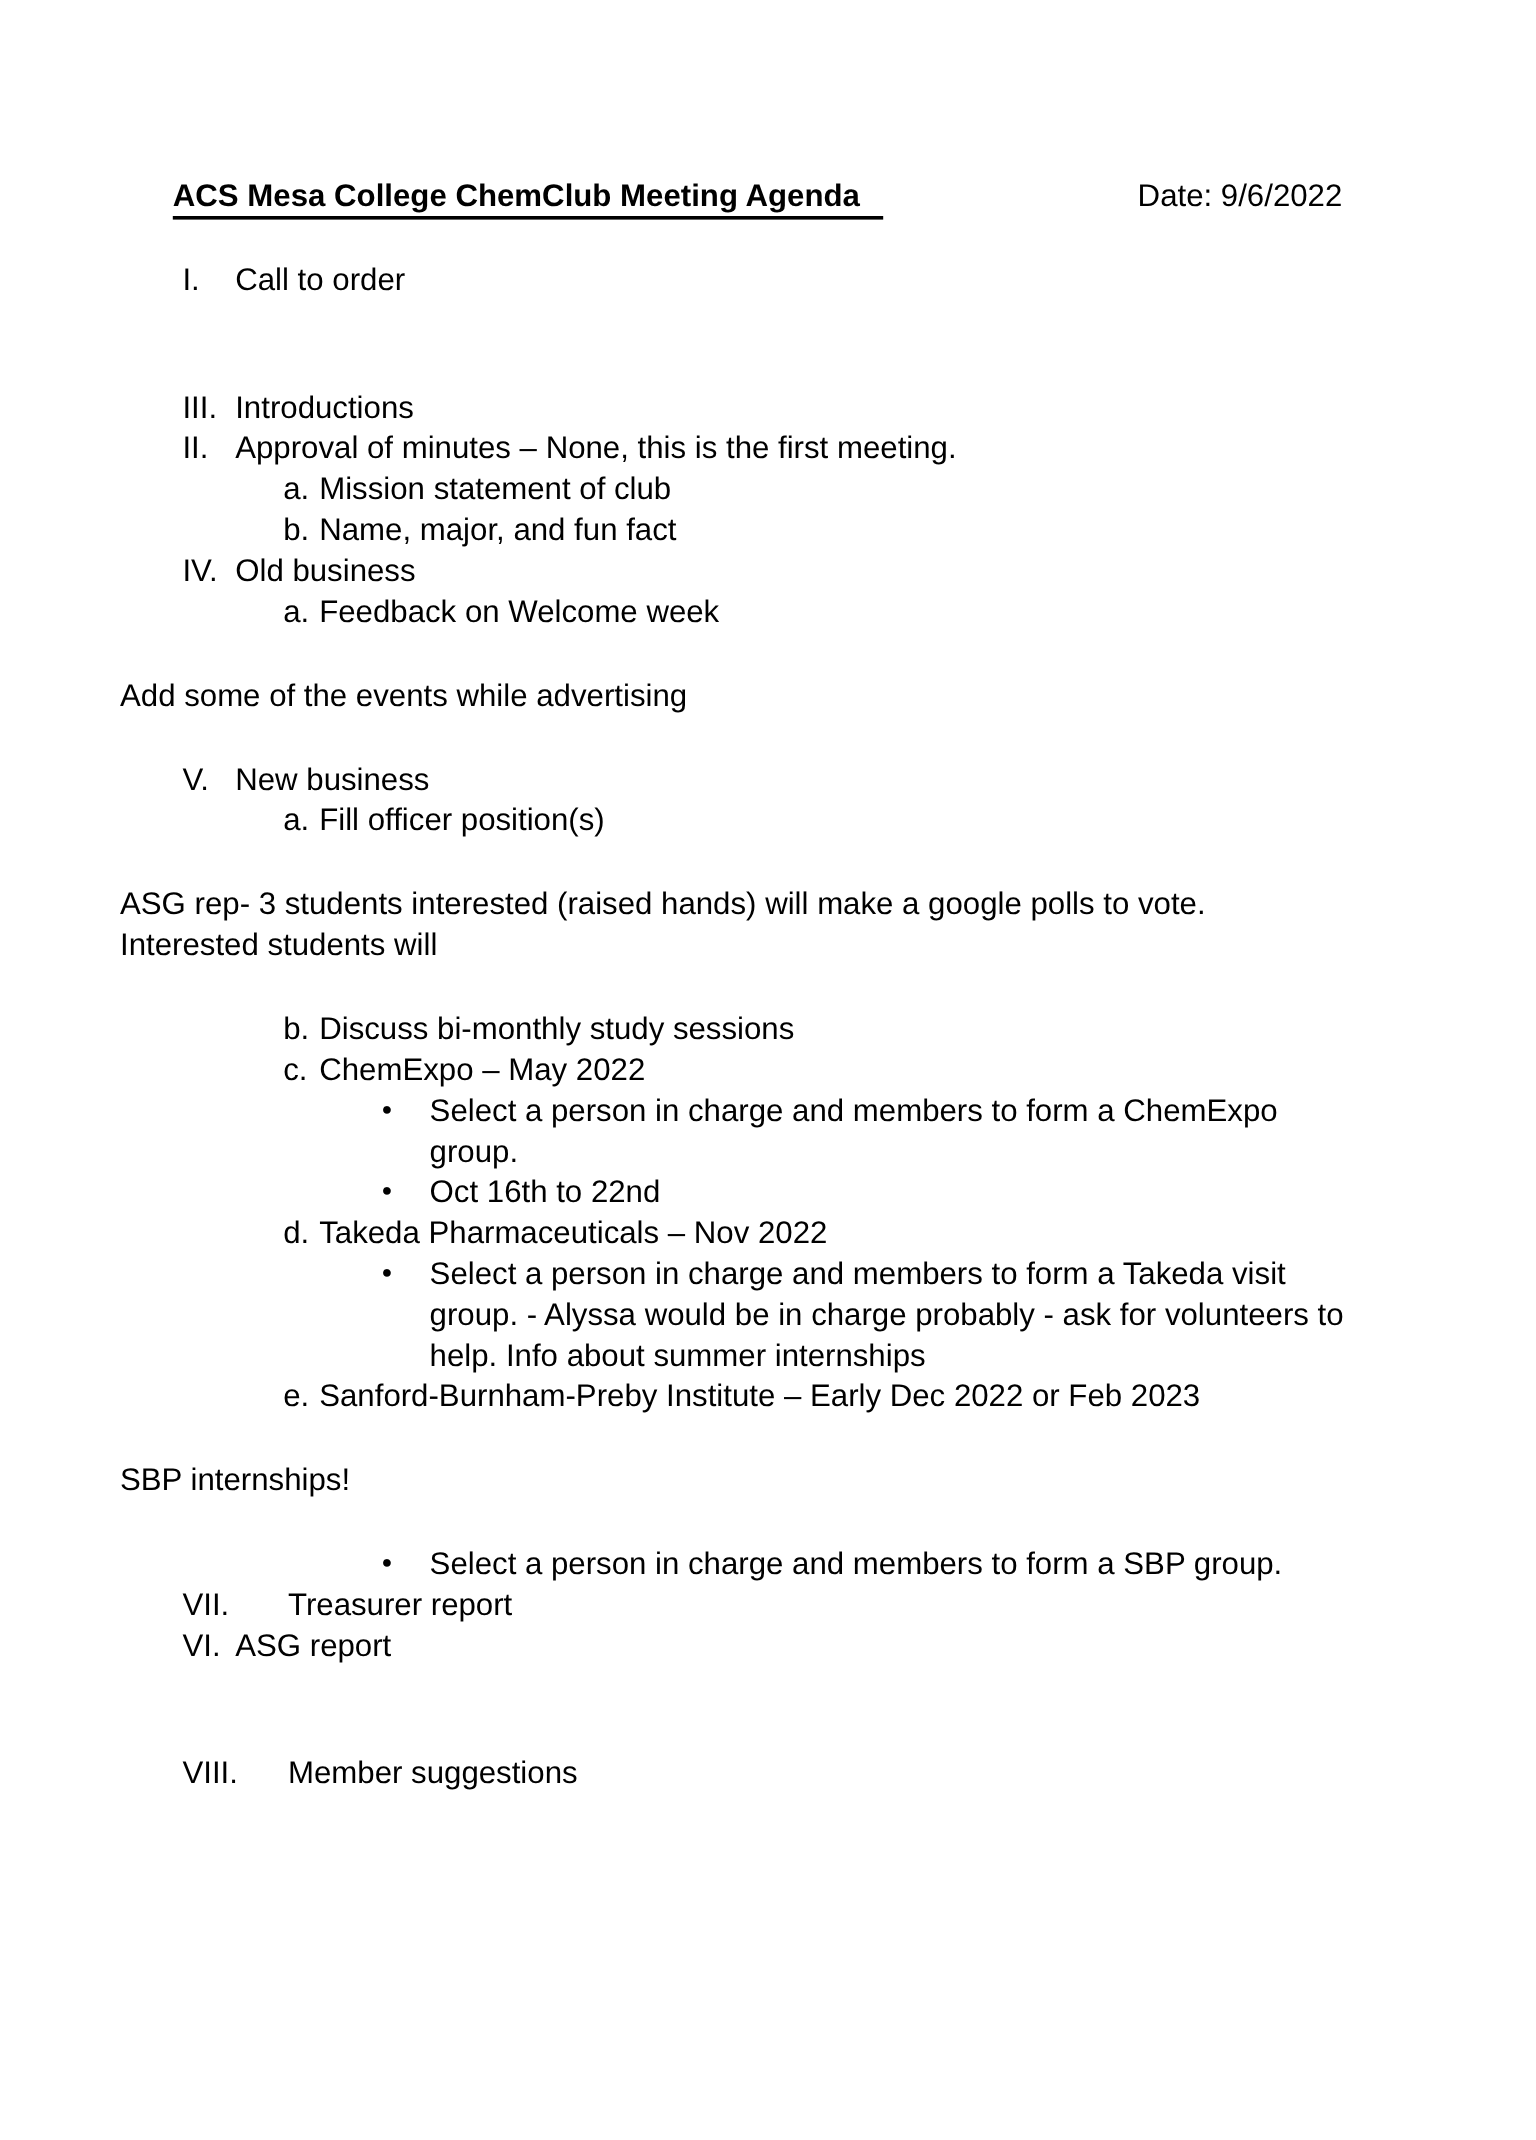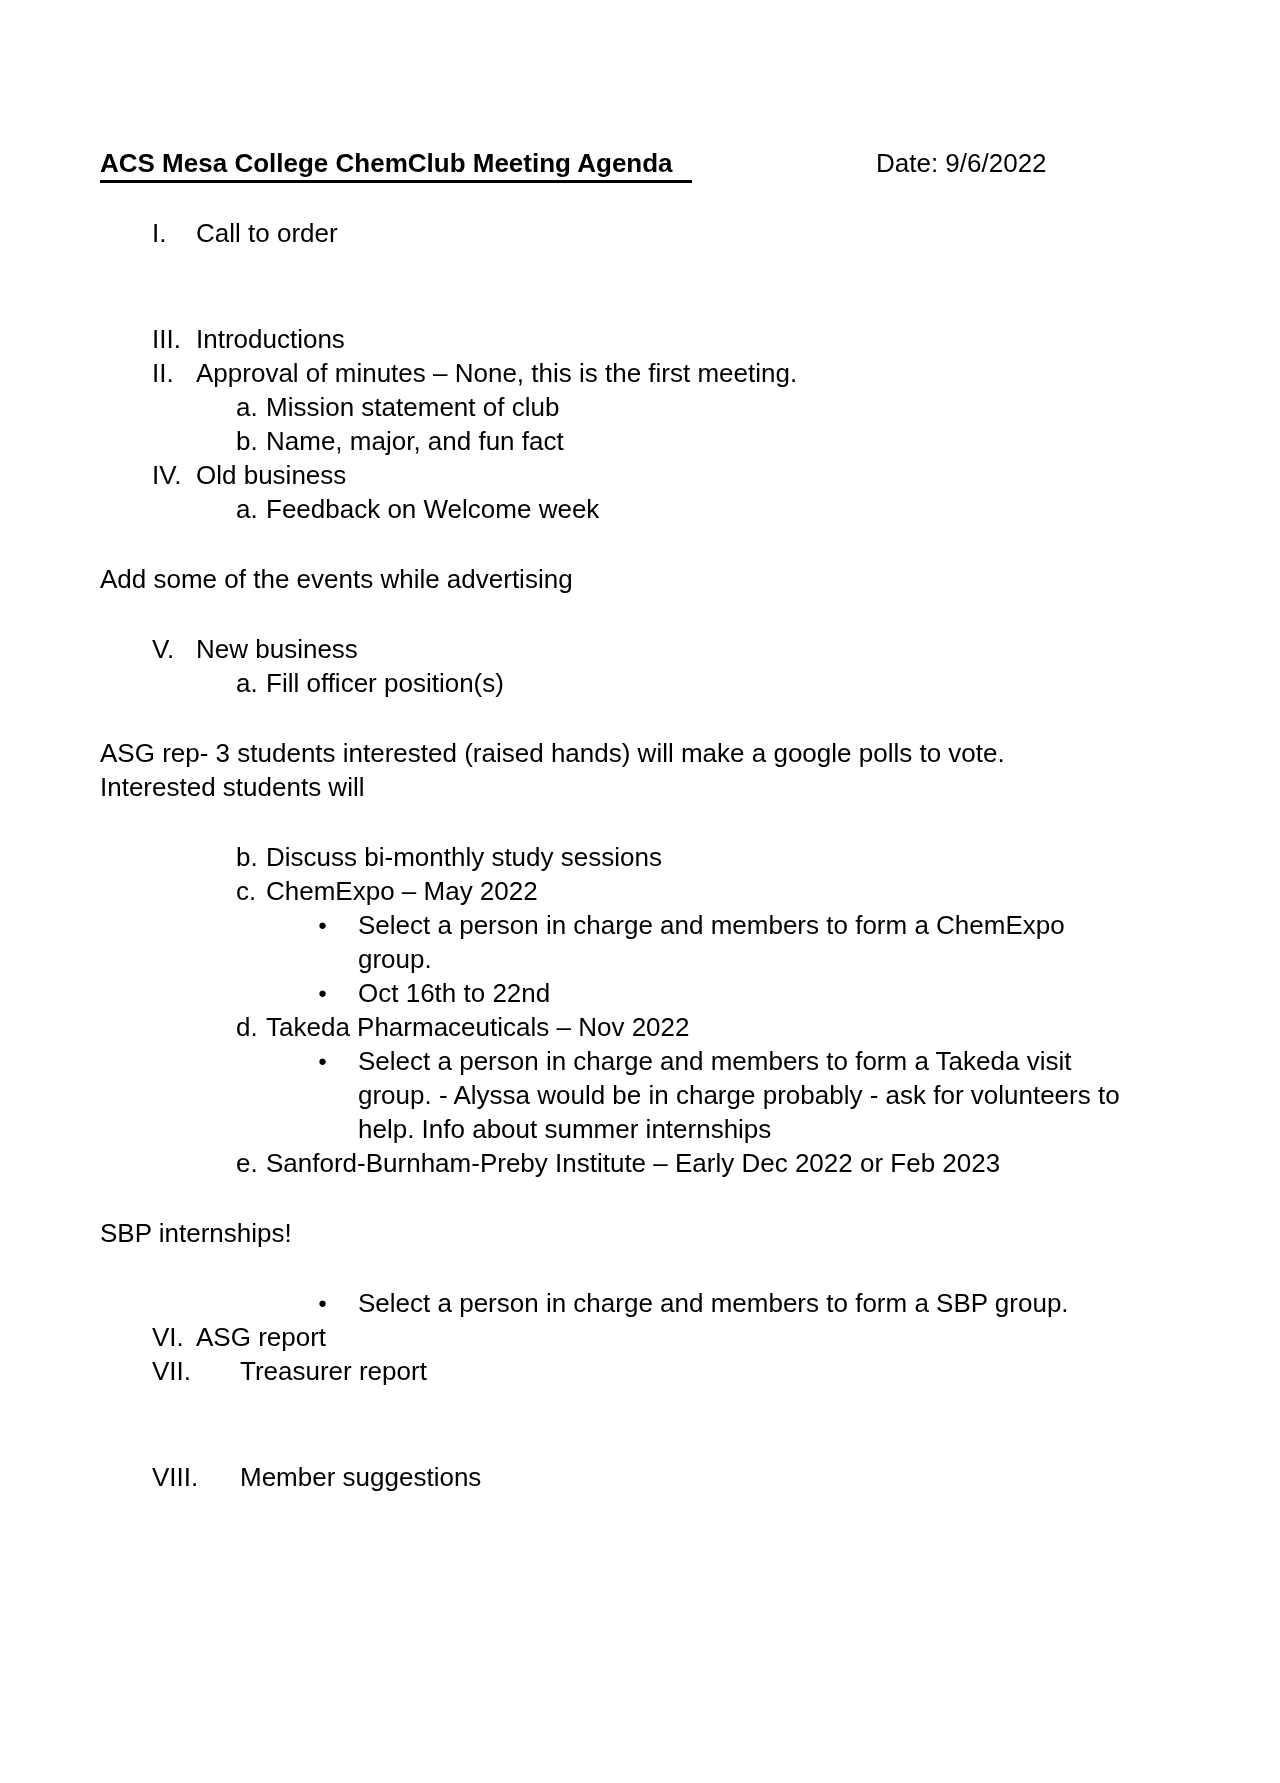--- a/index.html
+++ b/index.html
@@ -8,29 +8,29 @@
     width:1280px; height:1783px;
     background:#ffffff;
     color:#000000;
     font-family:"Liberation Sans", sans-serif;
     font-size:26px;
     line-height:34px;
     overflow:hidden;
     box-sizing:border-box;
     padding-top:146px;
   }
-  .header { position:relative; height:34px; }
+  .header { position:relative; height:34px;margin-left:44px; }
   .doc-title {
     position:absolute; left:100px; top:0;
     font-weight:bold;
     border-bottom:3px solid #000;
     padding-right:12px;
     white-space:nowrap;
   }
-  .doc-date { position:absolute; left:876px; top:0; white-space:nowrap; }
+  .doc-date { position:absolute; left:904px; top:0; white-space:nowrap; }
   .blank { height:36px; }
   .line { position:relative; }
   .line .text { display:block; white-space:pre-wrap; }
   .p .text      { margin-left:100px; width:1090px; }
   .roman .marker  { position:absolute; left:152px; top:0; }
   .roman .text    { margin-left:196px; width:960px; }
   .roman.wide .text { margin-left:240px; width:920px; }
   .letter .marker { position:absolute; left:236px; top:0; }
   .letter .text   { margin-left:266px; width:900px; }
   .bullet .marker {
@@ -131,27 +131,27 @@
       </div>
       <div class="blank"></div>
       <div class="line p">
         <span class="text">SBP internships!</span>
       </div>
       <div class="blank"></div>
       <div class="line bullet">
         <span class="marker">●</span>
         <span class="text">Select a person in charge and members to form a SBP group.</span>
       </div>
+      <div class="line roman wide">
+        <span class="marker">VII.</span>
+        <span class="text">Treasurer report</span>
+      </div>
       <div class="line roman">
         <span class="marker">VI.</span>
         <span class="text">ASG report</span>
-      </div>
-      <div class="line roman wide">
-        <span class="marker">VII.</span>
-        <span class="text">Treasurer report</span>
       </div>
       <div class="blank"></div>
       <div class="blank"></div>
       <div class="line roman wide">
         <span class="marker">VIII.</span>
         <span class="text">Member suggestions</span>
       </div>
     </div>
 </div>
 

